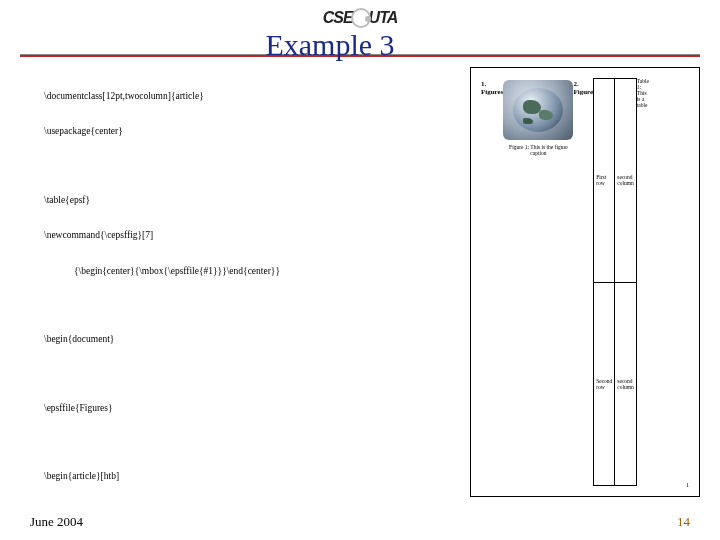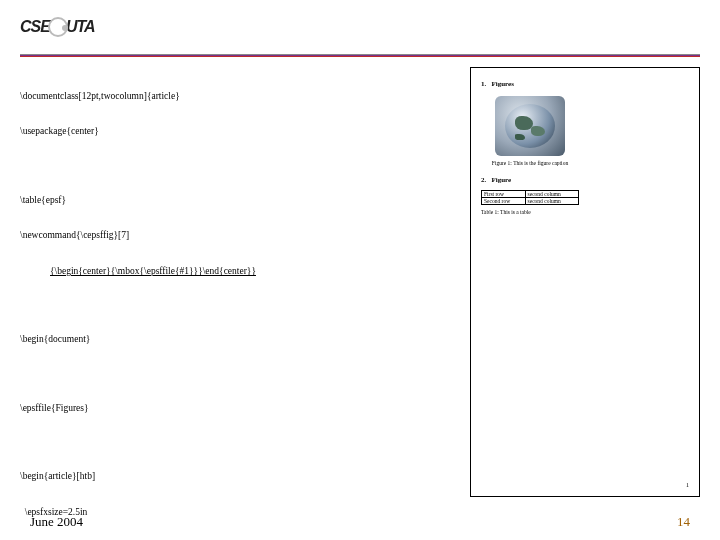--- a/index.html
+++ b/index.html
@@ -9,20 +9,21 @@
     background: #fff;
     font-family: "Times New Roman", Times, serif;
     position: relative;
     overflow: hidden;
   }
   .header {
     display: flex;
     align-items: center;
     padding: 8px 20px 4px 20px;
     height: 50px;
+    flex-direction: column;
   }
   .logo {
     font-family: Arial, sans-serif;
     font-weight: bold;
     font-style: italic;
     font-size: 16px;
     color: #222;
     display: flex;
     align-items: center;
     gap: 0;
@@ -66,35 +67,34 @@
     padding: 10px 20px 0 20px;
     gap: 10px;
     height: 440px;
   }
   .code-col {
     flex: 1;
     font-size: 9.5px;
     line-height: 1.25;
     font-family: "Times New Roman", serif;
   }
-  .code-col .block { margin-bottom: 9px; white-space: pre; }
-  .indent { margin-left: 30px; text-decoration: underline; }
+  .code-col .block { margin-bottom: 9px; white-space: pre; margin-left: 24px; }
+  .indent { margin-left: 30px; }
   .output-col {
     width: 230px;
     border: 1px solid #000;
     padding: 8px 10px;
     display: flex;
     gap: 12px;
     font-size: 6px;
     font-family: "Times New Roman", serif;
   }
   .output-page {
     flex: 1;
     display: flex;
-    flex-direction: column;
   }
   .sec-heading {
     font-weight: bold;
     font-size: 7px;
     margin: 4px 0 4px 0;
   }
   .globe-wrap {
     display: flex;
     flex-direction: column;
     align-items: center;
@@ -169,20 +169,21 @@
 </style>
 </head>
 <body>
 
 <div class="header">
   <div class="logo">
     <span>CSE</span>
     <span class="logo-at"></span>
     <span>UTA</span>
   </div>
+  <div class="title">Example 3</div>
 </div>
 <div class="rule"></div>
 
 <div class="content">
 
   <div class="code-col">
     <div class="block">
       <div>\documentclass[12pt,twocolumn]{article}</div>
       <div>\usepackage{center}</div>
     </div>
@@ -192,21 +193,20 @@
       <div class="indent">{\begin{center}{\mbox{\epsffile{#1}}}\end{center}}</div>
     </div>
     <div class="block">
       <div>\begin{document}</div>
     </div>
     <div class="block">
       <div>\epsffile{Figures}</div>
     </div>
     <div class="block">
       <div>\begin{article}[htb]</div>
-      <div>  \epsfxsize=2.5in</div>
       
       
       
     </div>
 
   </div>
 
   <div class="output-col">
     <div class="output-page">
       <div class="sec-heading">

